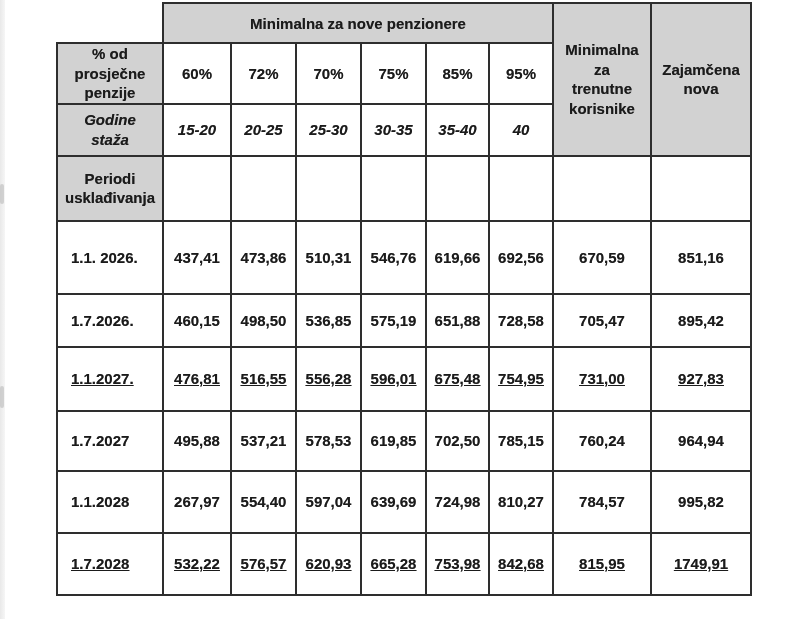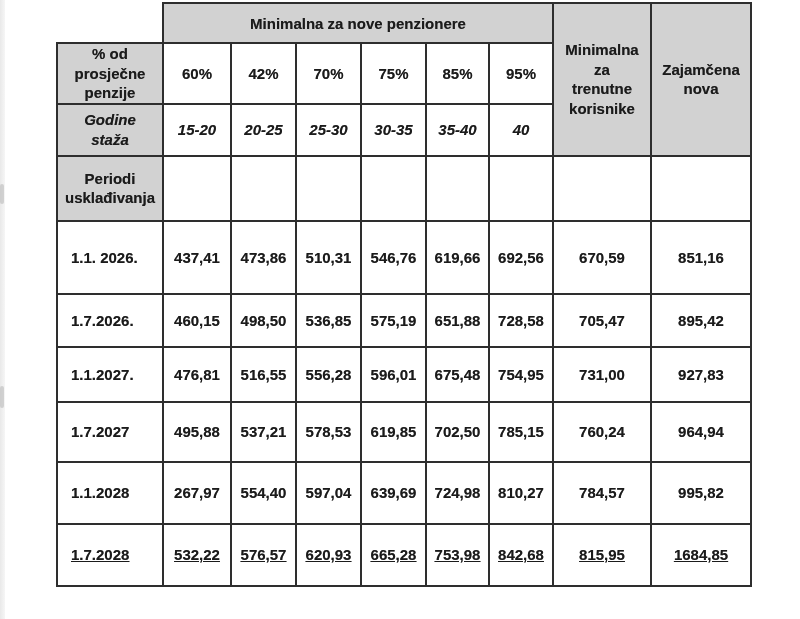--- a/index.html
+++ b/index.html
@@ -38,21 +38,21 @@
   .tbl td.blank{border:none;background:#ffffff;}
   .g{background:#d2d2d2;}
   .wrap{white-space:pre-line;line-height:1.3;}
   td.date{text-align:left;padding-left:13px;}
   tr.rA{height:40px;}
   tr.rB{height:54px;padding-left:28px;}
   tr.rC{height:52px;font-style:italic;}
   tr.rD{height:65px;}
   tr.r1{height:73px;}
   tr.r2{height:53px;}
-  tr.r3{height:55px;}
+  tr.r3{height:64px;text-decoration:underline;}
   tr.r4{height:60px;}
   tr.r5{height:62px;}
   tr.r6{height:62px;text-decoration:underline;}
 </style>
 </head>
 <body>
 
 <div class="page">
   <div class="scan-edge">
     <div class="smudge a"></div>
@@ -82,21 +82,21 @@
 korisnike</td>
       <td rowspan="3" class="g wrap">Zajamčena
 nova</td>
     </tr>
 
     <tr class="rB">
       <td class="g wrap">% od
 prosječne
 penzije</td>
       <td>60%</td>
-      <td>42%</td>
+      <td>72%</td>
       <td>70%</td>
       <td>75%</td>
       <td>85%</td>
       <td>95%</td>
     </tr>
 
     <tr class="rC">
       <td class="g wrap">Godine
 staža</td>
       <td>15-20</td>
@@ -182,17 +182,17 @@
 
     <tr class="r6">
       <td class="date">1.7.2028</td>
       <td>532,22</td>
       <td>576,57</td>
       <td>620,93</td>
       <td>665,28</td>
       <td>753,98</td>
       <td>842,68</td>
       <td>815,95</td>
-      <td>1684,85</td>
+      <td>1749,91</td>
     </tr>
   </tbody>
     </table>
 </div>
 
 </body></html>

